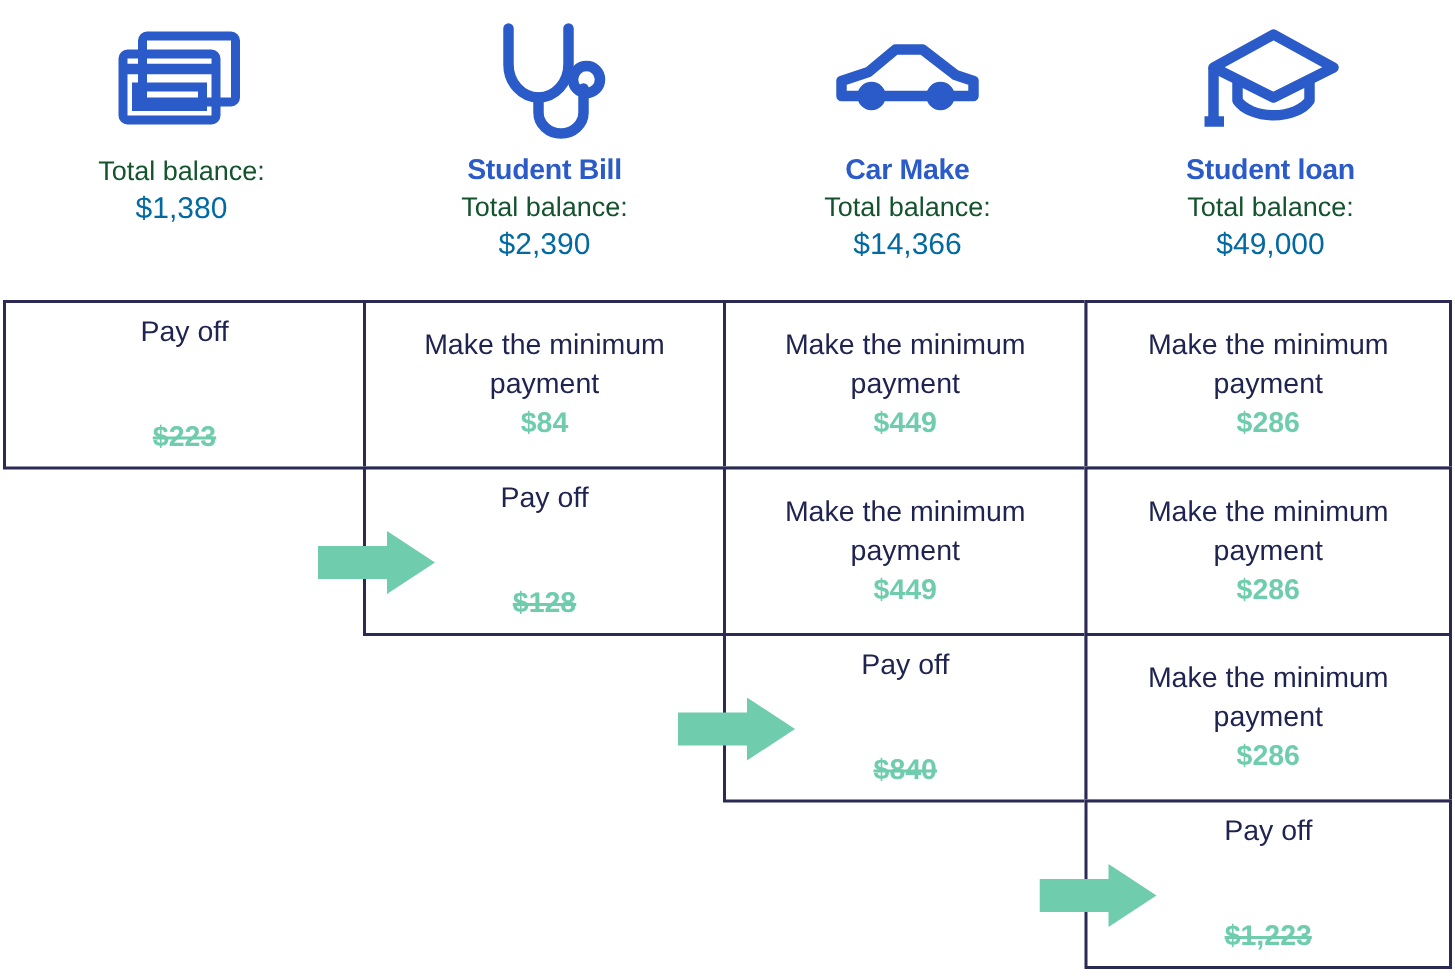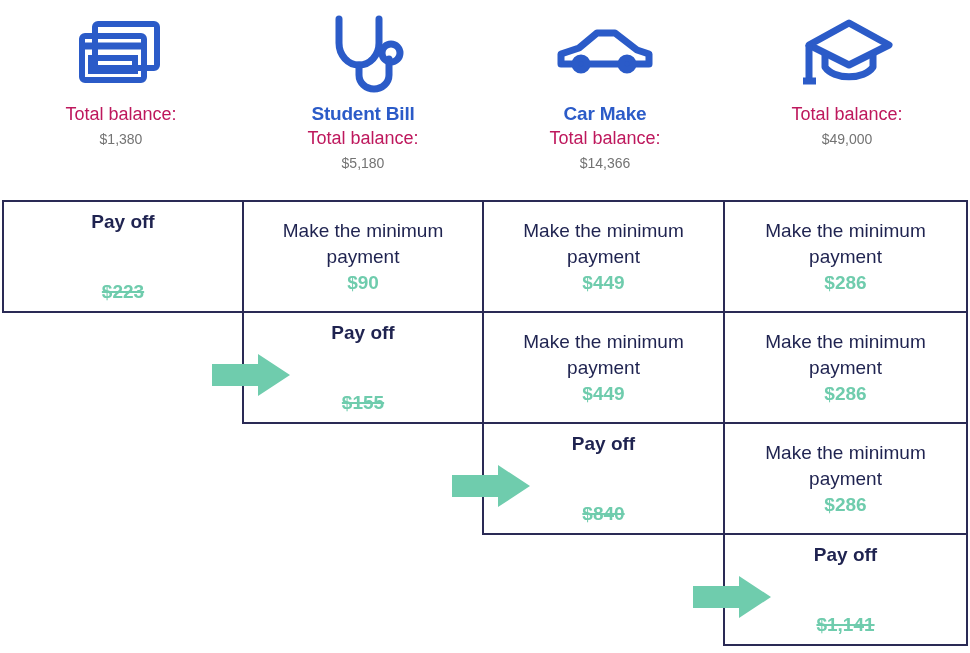--- a/index.html
+++ b/index.html
@@ -51,27 +51,27 @@
   .debt-title {
     font-size: 19px;
     font-weight: bold;
     color: #2B5BC8;
     line-height: 24px;
     letter-spacing: -0.2px;
     white-space: nowrap;
   }
   .debt-balance-label {
     font-size: 18px;
-    color: #be185d;
+    color: #14532d;
     line-height: 25px;
     white-space: nowrap;
   }
   .debt-balance-value {
-    font-size: 14px;
-    color: #737373;
+    font-size: 20px;
+    color: #0369a1;
     line-height: 25px;
     white-space: nowrap;
   }
 
   
   .grid {
     position: absolute;
     left: 2px;
     top: 200px;
     width: 966px;
@@ -87,21 +87,21 @@
     align-items: center;
     justify-content: center;
     text-align: center;
   }
   .cell-line {
     font-size: 19px;
     color: #1F2350;
     line-height: 26px;
   }
   .cell-line.bold {
-    font-weight: bold;
+    font-weight: normal;
   }
   .amount {
     font-size: 19px;
     font-weight: bold;
     color: #6FCCAD;
     line-height: 26px;
   }
   .amount.struck {
     text-decoration: line-through;
     text-decoration-thickness: 2px;
@@ -144,21 +144,21 @@
         <svg width="92" height="82" viewBox="0 0 92 82">
           <g fill="none" stroke="#2B5BC8" stroke-width="7" stroke-linecap="round">
             <path d="M22 6 L22 30 a20 22 0 0 0 40 0 L62 6"></path>
             <path d="M42 52 L42 62 a15 14 0 0 0 30 0 L72 46"></path>
             <circle cx="74" cy="40" r="9"></circle>
           </g>
         </svg>
       </div>
       <div class="debt-title">Student Bill</div>
       <div class="debt-balance-label">Total balance:</div>
-      <div class="debt-balance-value">$5,180</div>
+      <div class="debt-balance-value">$2,390</div>
     </div>
 
     <div class="debt-header">
       <div class="icon-wrap">
         <svg width="104" height="60" viewBox="0 0 104 60">
           <g fill="none" stroke="#2B5BC8" stroke-width="7" stroke-linejoin="round">
             <path d="M8 40 L8 30 L26 24 L44 9 L62 9 L84 26 L96 30 L96 40 Z"></path>
             <circle cx="28" cy="40" r="6"></circle>
             <circle cx="74" cy="40" r="6"></circle>
           </g>
@@ -173,51 +173,52 @@
       <div class="icon-wrap">
         <svg width="96" height="78" viewBox="0 0 96 78">
           <g fill="none" stroke="#2B5BC8" stroke-width="7" stroke-linejoin="round">
             <path d="M50 8 L90 30 L50 50 L10 30 Z"></path>
             <path d="M26 38 L26 52 a26 16 0 0 0 48 0 L74 38"></path>
             <path d="M10 30 L10 66"></path>
             <path d="M4 66 L17 66"></path>
           </g>
         </svg>
       </div>
+      <div class="debt-title">Student loan</div>
       <div class="debt-balance-label">Total balance:</div>
       <div class="debt-balance-value">$49,000</div>
     </div>
 
   </div>
 
   <div class="grid">
 
     <div class="cell" style="left:0px;   top:0px;   width:242px; height:113px;">
       <div class="cell-line bold">Pay off</div>
       <div class="amount struck">$223</div>
     </div>
     <div class="cell" style="left:240px; top:0px;   width:242px; height:113px;">
       <div class="cell-line">Make the minimum</div>
       <div class="cell-line">payment</div>
-      <div class="amount">$90</div>
+      <div class="amount">$84</div>
     </div>
     <div class="cell" style="left:480px; top:0px;   width:243px; height:113px;">
       <div class="cell-line">Make the minimum</div>
       <div class="cell-line">payment</div>
       <div class="amount">$449</div>
     </div>
     <div class="cell" style="left:721px; top:0px;   width:245px; height:113px;">
       <div class="cell-line">Make the minimum</div>
       <div class="cell-line">payment</div>
       <div class="amount">$286</div>
     </div>
 
     <div class="cell" style="left:240px; top:111px; width:242px; height:113px;">
       <div class="cell-line bold">Pay off</div>
-      <div class="amount struck">$155</div>
+      <div class="amount struck">$128</div>
     </div>
     <div class="cell" style="left:480px; top:111px; width:243px; height:113px;">
       <div class="cell-line">Make the minimum</div>
       <div class="cell-line">payment</div>
       <div class="amount">$449</div>
     </div>
     <div class="cell" style="left:721px; top:111px; width:245px; height:113px;">
       <div class="cell-line">Make the minimum</div>
       <div class="cell-line">payment</div>
       <div class="amount">$286</div>
@@ -228,21 +229,21 @@
       <div class="amount struck">$840</div>
     </div>
     <div class="cell" style="left:721px; top:222px; width:245px; height:113px;">
       <div class="cell-line">Make the minimum</div>
       <div class="cell-line">payment</div>
       <div class="amount">$286</div>
     </div>
 
     <div class="cell" style="left:721px; top:333px; width:245px; height:113px;">
       <div class="cell-line bold">Pay off</div>
-      <div class="amount struck">$1,141</div>
+      <div class="amount struck">$1,223</div>
     </div>
 
     <div class="arrow" style="left:210px; top:154px;">
       <svg width="78" height="42" viewBox="0 0 78 42">
         <polygon points="0,10 46,10 46,0 78,21 46,42 46,32 0,32" fill="#6FCCAD"></polygon>
       </svg>
     </div>
     <div class="arrow" style="left:450px; top:265px;">
       <svg width="78" height="42" viewBox="0 0 78 42">
         <polygon points="0,10 46,10 46,0 78,21 46,42 46,32 0,32" fill="#6FCCAD"></polygon>

